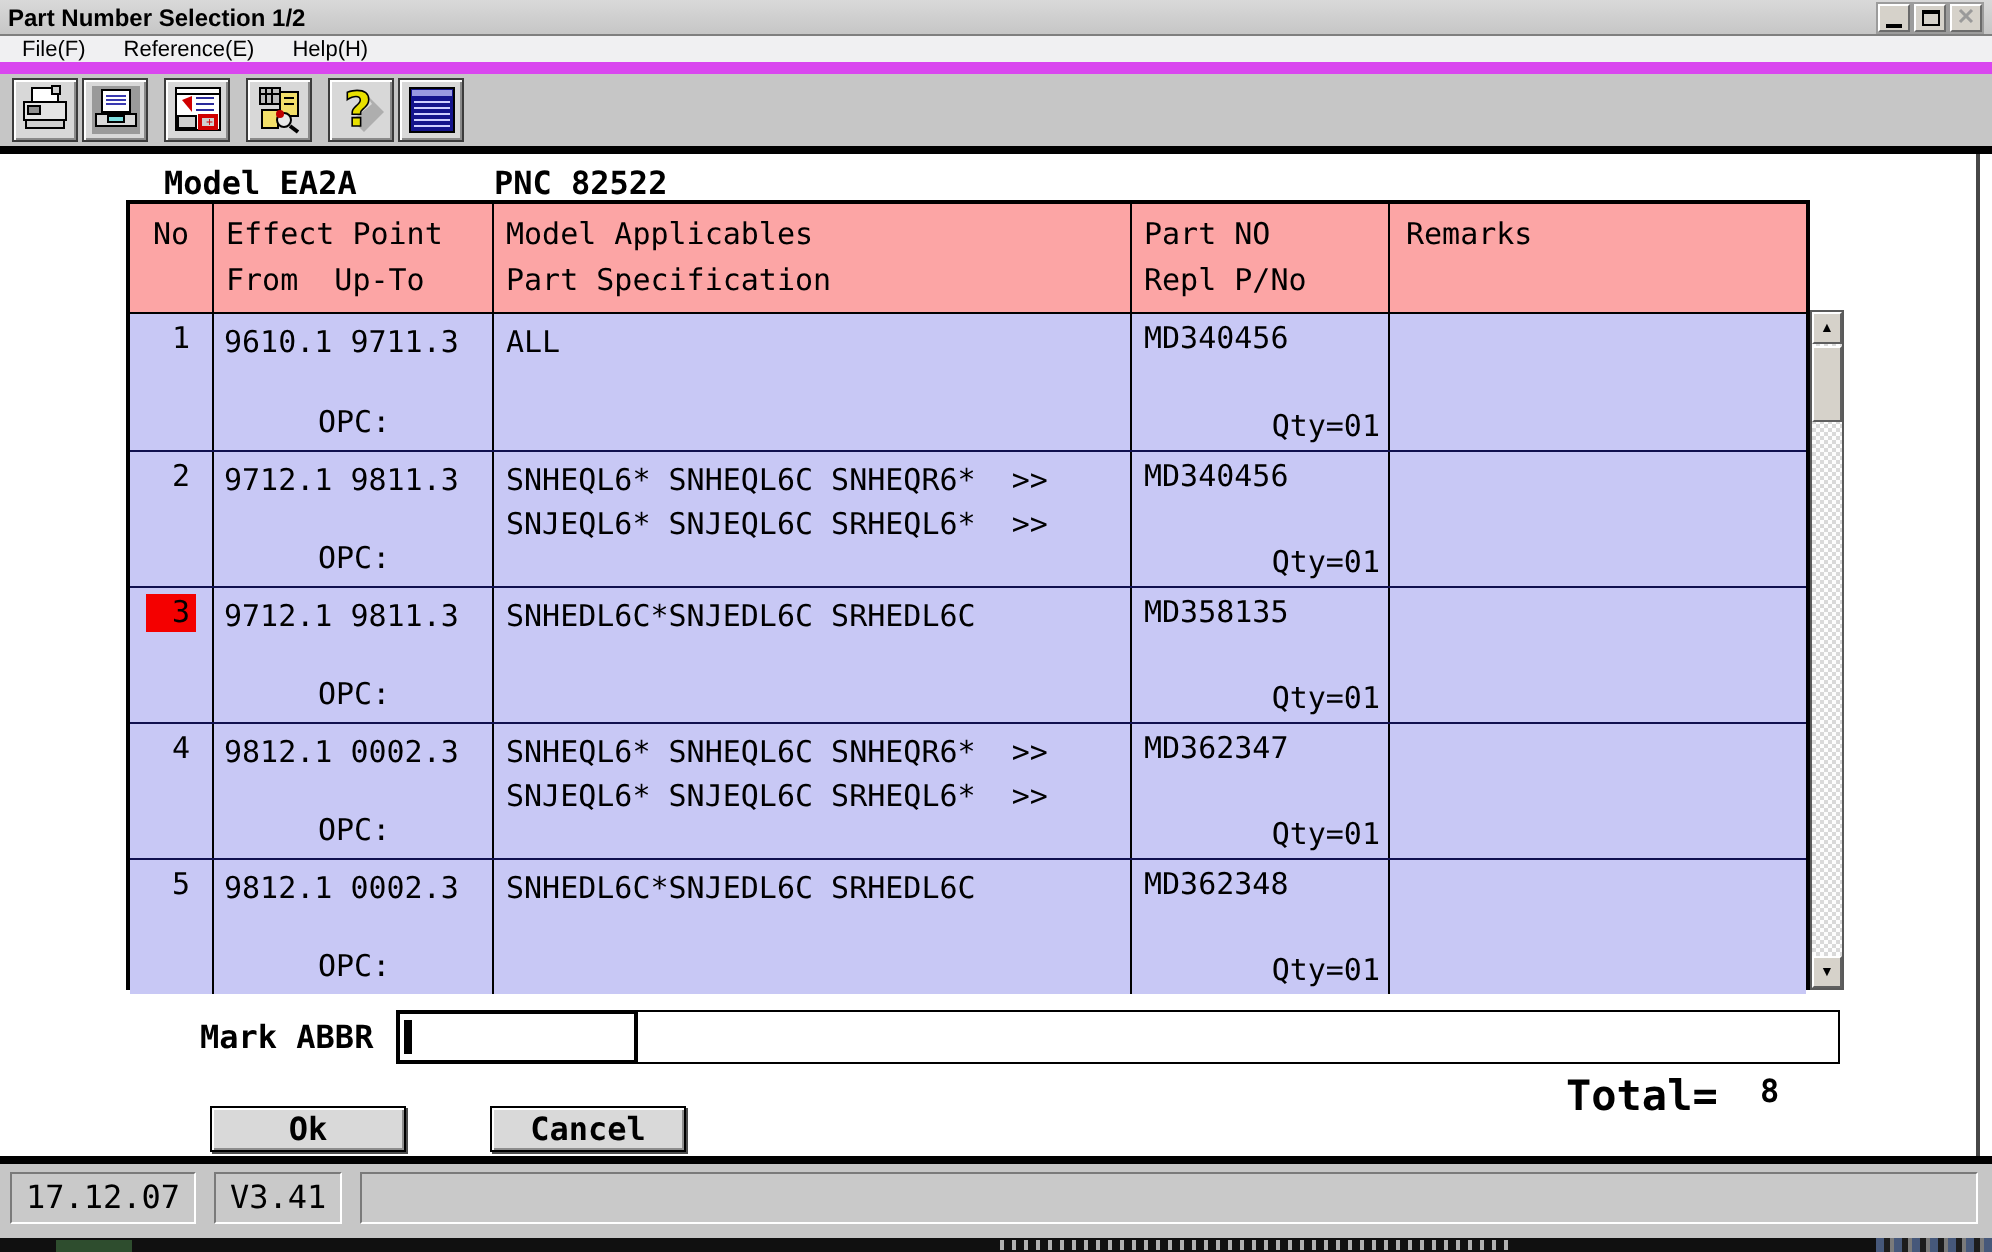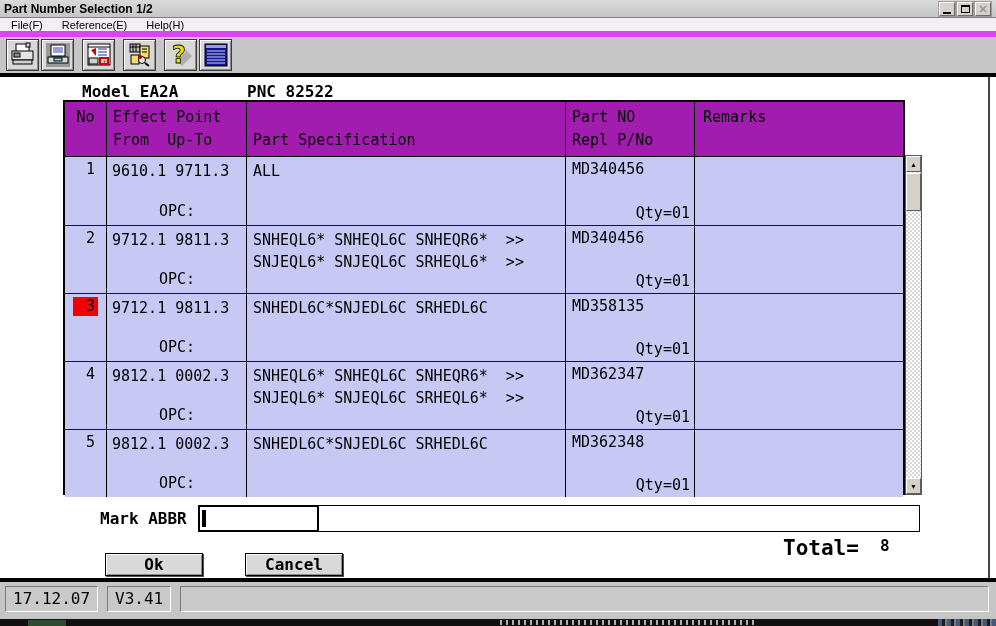--- a/index.html
+++ b/index.html
@@ -41,21 +41,21 @@
 
   .infobar span { position:absolute; top:5px; font-size:16px; font-weight:bold; color:#000;
     font-family:"DejaVu Sans Mono", monospace; white-space:pre; }
   .info-model { left:82px; } .info-pnc { left:247px; } .info-desc { left:382px;margin-top:40px; }
 
   
   .ptable { position:absolute; left:63px; top:23px; width:842px; height:395px;
     border:2px solid #000; background:#c8c8f5; font-family:"DejaVu Sans Mono", monospace;
     font-size:15px; color:#000; }
   .t-row, .t-head { display:grid; grid-template-columns:42px 140px 319px 129px auto; }
-  .t-head { height:55px; background:#a21caf; border-bottom:1px solid #000; }
+  .t-head { height:55px; background:#fca5a5; border-bottom:1px solid #000; }
   .t-row { height:68px; border-top:1px solid #10104f; background:#c8c8f5; }
   .t-row:first-child { border-top:none; }
   .cell { border-right:1px solid #000; position:relative; overflow:hidden; }
   .cell:last-child { border-right:none; }
   .h-cell { padding-top:4px; line-height:23px; white-space:pre; }
   .h-no { text-align:center; }
   .h-effect, .h-spec, .h-part { padding-left:6px; }
   .h-remarks { padding-left:8px; }
 
   .c-no { text-align:right; padding:3px 8px 0 0; }
@@ -220,21 +220,21 @@
   <div class="infobar">
     <span class="info-model">Model EA2A</span>
     <span class="info-pnc">PNC 82522</span>
     <span class="info-desc">CONTROL UNIT,ENG</span>
   </div>
 
   <div class="ptable">
     <div class="t-head">
       <div class="cell h-cell h-no">No</div>
       <div class="cell h-cell h-effect"><span class="pre">Effect Point</span><br><span class="pre">From  Up-To</span></div>
-      <div class="cell h-cell h-spec"><br><span class="pre">Part Specification</span></div>
+      <div class="cell h-cell h-spec"><span class="pre">Model Applicables</span><br><span class="pre">Part Specification</span></div>
       <div class="cell h-cell h-part"><span class="pre">Part NO</span><br><span class="pre">Repl P/No</span></div>
       <div class="cell h-cell h-remarks">Remarks</div>
     </div>
     <div id="table-body">
         <div class="t-row">
     <div class="cell c-no"><span class="num">1</span></div>
     <div class="cell c-effect">
       <span class="pre">9610.1 9711.3</span>
       <span class="opc">OPC:</span>
     </div>

